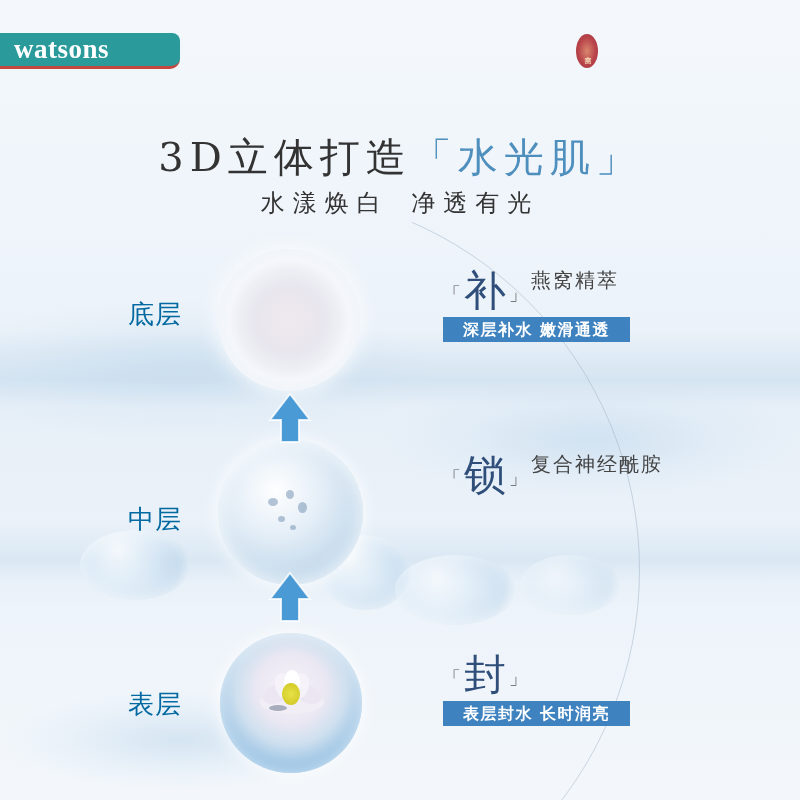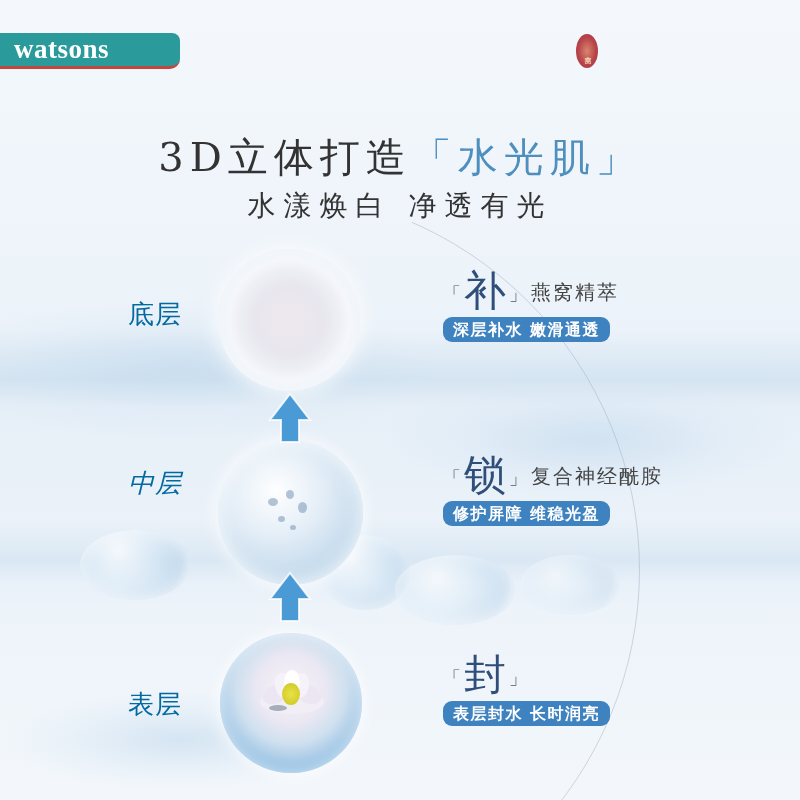--- a/index.html
+++ b/index.html
@@ -57,21 +57,21 @@
 
   
   .title {
     position: absolute; left: 0; top: 130px; width: 800px; text-align: center;
     font-family: "DejaVu Serif", "Liberation Serif", serif;
     font-size: 40px; color: #333; letter-spacing: 6px; white-space: nowrap;
   }
   .title .accent { color: #4e8fbe; }
   .subtitle {
     position: absolute; left: 0; top: 187px; width: 800px; text-align: center;
-    font-size: 28px; color: #333; letter-spacing: 8px; font-weight: 500;
+    font-size: 24px; color: #333; letter-spacing: 8px; font-weight: 500; font-family: Liberation Mono, monospace;
   }
 
   
   .layer-label {
     position: absolute; left: 128px; font-size: 26px; color: #0369a1; letter-spacing: 1px;
   }
   .sphere {
     position: absolute; border-radius: 50%;
   }
   .sphere.bottom {
@@ -101,27 +101,27 @@
   
   .feature { position: absolute; left: 443px; }
   .feature .head { display: flex; align-items: flex-end; height: 52px; }
   .bracket { font-family: "DejaVu Serif", serif; font-size: 18px; color: #555; padding-bottom: 10px; }
   .big-char {
     font-family: "DejaVu Serif", "Liberation Serif", serif;
     font-size: 42px; color: #2f4f7a; line-height: 1; padding: 0 3px 4px 3px;
   }
   .ingredient {
     font-family: "DejaVu Serif", "Liberation Serif", serif;
-    font-size: 20px; color: #444; letter-spacing: 2px; padding-bottom: 10px; margin-left: 4px;
+    font-size: 20px; color: #444; letter-spacing: 2px; padding-bottom: 22px; margin-left: 4px;
   }
   .tagline {
     display: inline-block; margin-top: 1px;
     background: #3e82bf; color: #ffffff;
     font-size: 16px; font-weight: 700; letter-spacing: 1.5px;
-    padding: 2px 10px; line-height: 21px; border-radius: 9px;
+    padding: 2px 20px; line-height: 21px;
   }
 </style>
 </head>
 <body>
 
 <div class="bg-layer" style="left:0;top:0;width:800px;height:800px;">
   <div class="mist" style="left:-80px;top:300px;width:520px;height:140px;"></div>
   <div class="water-band" style="top:330px;height:110px;"></div>
   <div class="mist" style="left:380px;top:380px;width:420px;height:120px;"></div>
   <div class="water-band" style="top:520px;height:90px;opacity:0.8;"></div>
@@ -141,21 +141,21 @@
     <span>燕窝</span>
   </div>
 </div>
 
 <div class="title">
   <span>3D立体打造</span><span class="accent">「</span><span class="accent">水光肌</span><span class="accent">」</span>
 </div>
 <div class="subtitle">水漾焕白 净透有光</div>
 
 <div class="layer-label" style="top:297px;">底层</div>
-<div class="layer-label" style="top:466px;font-style:italic;">中层</div>
+<div class="layer-label" style="top:502px;">中层</div>
 <div class="layer-label" style="top:687px;font-family:Liberation Mono, monospace;">表层</div>
 
 <div class="sphere bottom"></div>
 <div class="sphere middle">
   <div class="droplet" style="left:50px;top:58px;width:10px;height:8px;"></div>
   <div class="droplet" style="left:68px;top:50px;width:8px;height:9px;"></div>
   <div class="droplet" style="left:80px;top:62px;width:9px;height:11px;"></div>
   <div class="droplet" style="left:60px;top:76px;width:7px;height:6px;"></div>
   <div class="droplet" style="left:72px;top:85px;width:6px;height:5px;"></div>
 </div>
@@ -188,21 +188,20 @@
   <div class="tagline">深层补水 嫩滑通透</div>
 </div>
 
 <div class="feature" style="top:448px;">
   <div class="head">
     <span class="bracket">「</span>
       <span class="big-char">锁</span>
       <span class="bracket">」</span>
       <span class="ingredient">复合神经酰胺</span>
   </div>
-  <div class="tagline">修护屏障 维稳光盈</div>
 </div>
 
 <div class="feature" style="top:648px;">
   <div class="head">
     <span class="bracket">「</span>
       <span class="big-char">封</span>
       <span class="bracket">」</span>
   </div>
   <div class="tagline">表层封水 长时润亮</div>
 </div>

